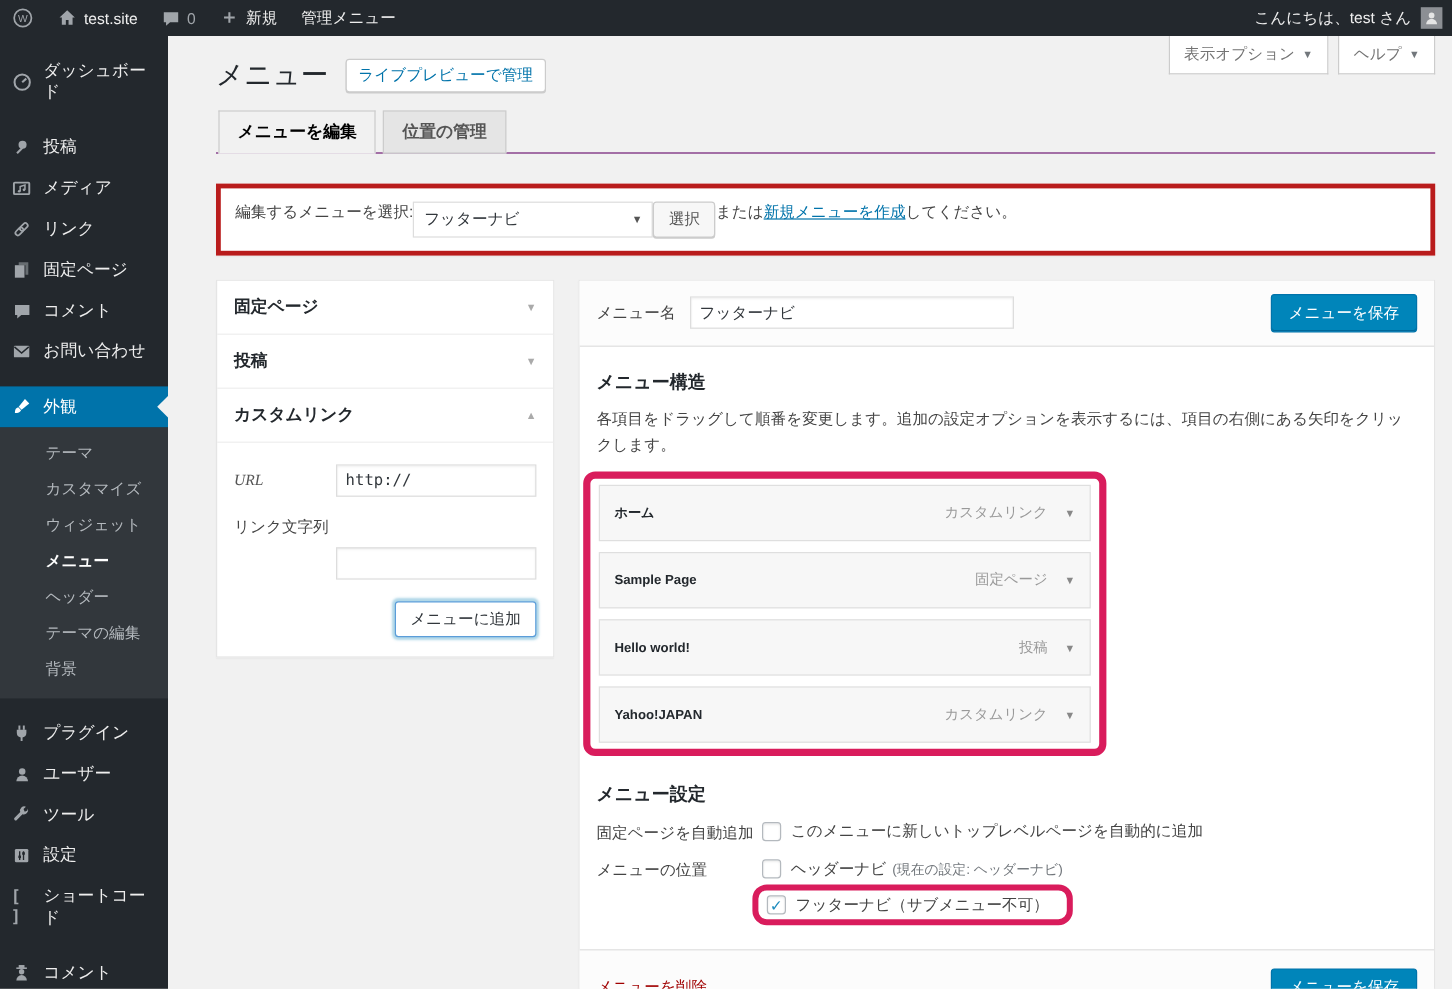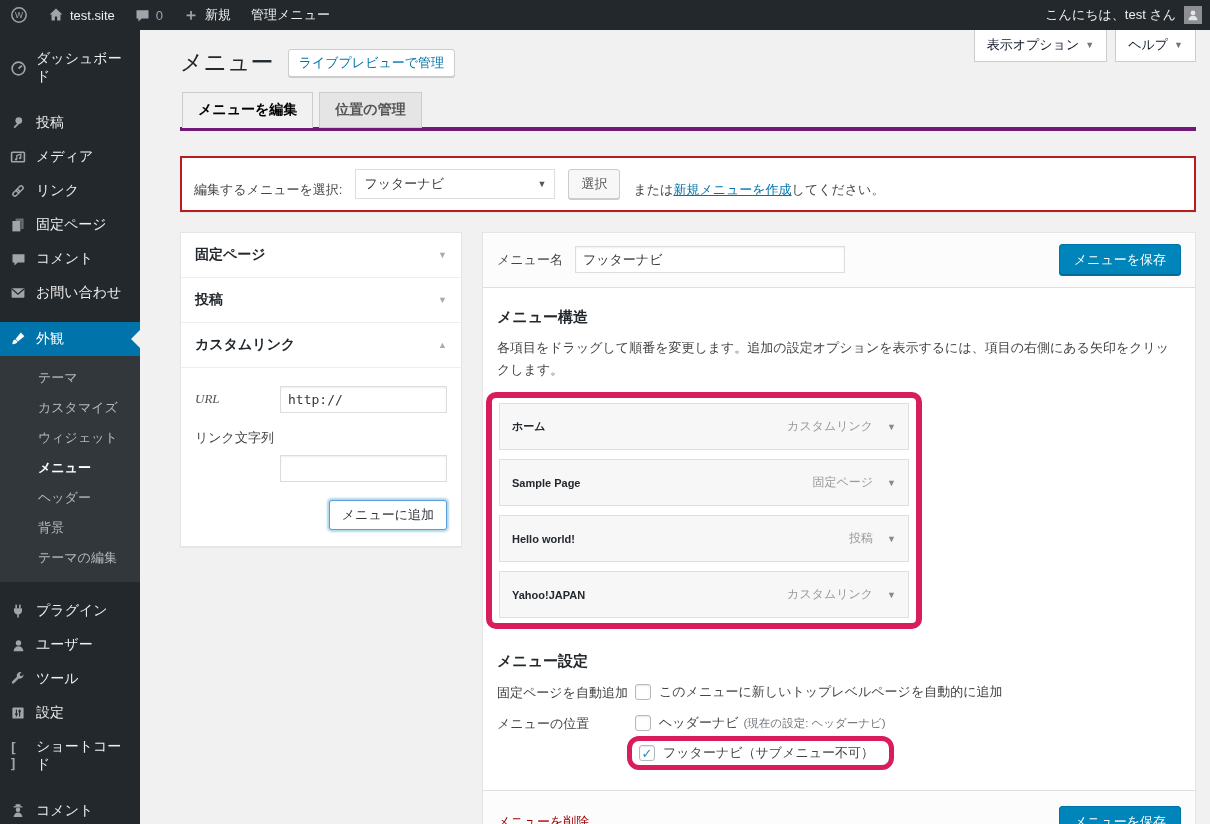--- a/index.html
+++ b/index.html
@@ -41,43 +41,43 @@
   .sb-collapse { color:#a0a5aa; font-size:13px; margin-top:14px; }
   .sb-collapse .sb-icon { color:#a0a5aa; }
   .shortcode-glyph { font-family:"DejaVu Sans Mono",monospace; font-size:14px; font-weight:bold; }
 
   
   .content { margin-left:160px; position:relative; padding:30px 14px 0 20px; height:824px; }
 
   .screen-links { position:absolute; top:30px; right:14px; display:flex; gap:8px; z-index:10; }
   .screen-btn {
     background:#fff; border:1px solid #ccc; border-top:none; padding:6px 12px 7px;
-    color:#0f172a; font-size:13px; display:flex; align-items:center; gap:6px; cursor:pointer;
+    color:#737373; font-size:13px; display:flex; align-items:center; gap:6px; cursor:pointer;
   }
   .caret-down { font-size:9px; color:#72777c; }
   .caret-down::before { content:"▼"; }
   .caret-up::before { content:"▲"; }
 
   .title-row { display:flex; align-items:center; gap:14px; padding-top:18px; }
   .page-title { font-size:23px; font-weight:400; color:#23282d; line-height:1.3; }
   .live-preview-btn {
     background:#fff; border:1px solid #ccc; border-radius:3px; padding:4px 10px;
     color:#0073aa; font-size:13px; cursor:pointer; box-shadow:0 1px 0 #ccc;
   }
 
-  .nav-tabs { display:flex; margin-top:14px; border-bottom:4px solid #701a75; padding-left:2px; }
+  .nav-tabs { display:flex; margin-top:14px; border-bottom:1px solid #701a75; padding-left:2px; }
   .nav-tab {
     padding:8px 15px; border:1px solid #ccc; margin-right:6px; margin-bottom:-1px;
     background:#e5e5e5; color:#555; font-size:14px; font-weight:600; cursor:pointer;
   }
   .nav-tab.active { background:#f1f1f1; border-bottom:1px solid #f1f1f1; color:#000; }
 
   .manage-box {
-    margin-top:25px; background:#fff; border:2px solid #b91c1c; box-shadow:0 1px 1px rgba(0,0,0,.04);
-    padding:11px 12px; display:flex; align-items:flex-end; gap:13px; font-size:13px; color:#444;
+    margin-top:25px; background:#fff; border:4px solid #b91c1c; box-shadow:0 1px 1px rgba(0,0,0,.04);
+    padding:11px 12px; display:flex; align-items:flex-start; gap:0; font-size:13px; color:#444;
   }
   .fake-select {
     width:200px; border:1px solid #ddd; background:#fff; padding:5px 8px; display:flex;
     align-items:center; justify-content:space-between; color:#32373c; cursor:pointer;
   }
   .fake-select .caret-down { color:#555; }
   .btn-secondary {
     background:#f7f7f7; border:1px solid #ccc; border-radius:3px; padding:5px 12px;
     color:#555; font-size:13px; cursor:pointer; box-shadow:0 1px 0 #ccc;
   }
@@ -288,22 +288,22 @@
         </svg>
     </span>
     <span>外観</span>
   </div>
   <div class="sb-submenu">
     <div class="sb-sub-item">テーマ</div>
     <div class="sb-sub-item">カスタマイズ</div>
     <div class="sb-sub-item">ウィジェット</div>
     <div class="sb-sub-item current">メニュー</div>
     <div class="sb-sub-item">ヘッダー</div>
+    <div class="sb-sub-item">テーマの編集</div>
     <div class="sb-sub-item">背景</div>
-    <div class="sb-sub-item">テーマの編集</div>
   </div>
   <div class="sb-item group-start">
     <span class="sb-icon">
       <svg width="16" height="16" viewBox="0 0 20 20" fill="currentColor">
           <path d="M5 6.5 h10 v3 a5 5 0 0 1 -4 4.9 V18 H9 v-3.6 A5 5 0 0 1 5 9.5 Z"></path>
           <rect x="6.7" y="2" width="2" height="4.5"></rect>
           <rect x="11.3" y="2" width="2" height="4.5"></rect>
         </svg>
     </span>
     <span>プラグイン</span>

